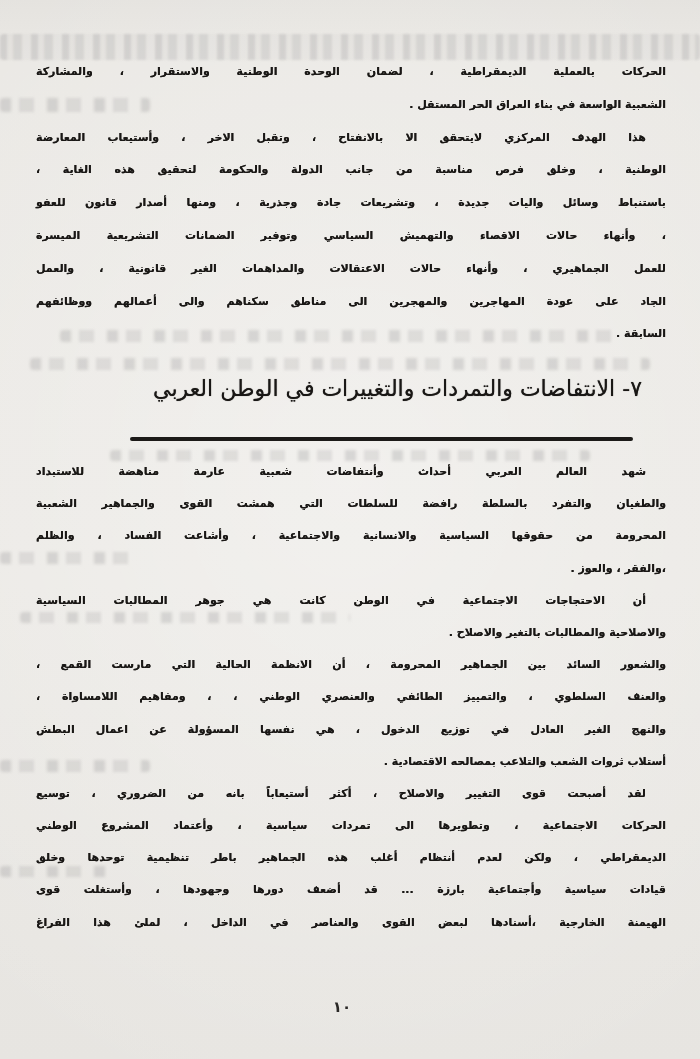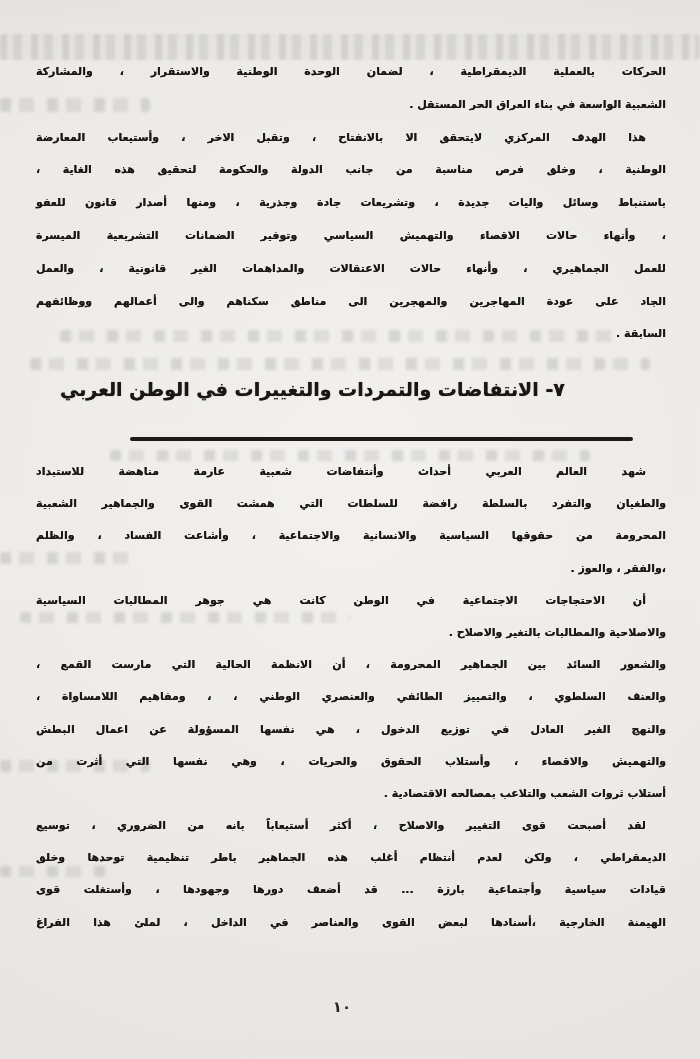--- a/index.html
+++ b/index.html
@@ -41,22 +41,22 @@
     text-align:justify;text-align-last:justify;
     white-space:normal;overflow:visible;
     text-shadow:0 0 .6px rgba(25,22,20,.85);
     letter-spacing:.1px;
   }
   .col2 .ln{height:32.2px;line-height:32.2px;}
   .ln.end{text-align-last:right;}
   .ln.ind{padding-right:20px;}
   .heading{
     position:absolute;top:372px;right:58px;left:60px;
-    font-size:19px;font-weight:700;
-    text-align:left;line-height:34px;
+    font-size:22px;font-weight:400;
+    text-align:right;line-height:34px;
     text-shadow:0 0 .7px rgba(20,18,16,.9);
   }
   .rule{
     position:absolute;top:437px;left:130px;width:503px;height:4px;
     background:#1c1a18;border-radius:2px;
   }
   .pagenum{
     position:absolute;top:998px;left:14px;right:30px;
     text-align:center;font-size:15px;font-weight:700;color:#2a2826;
   }
@@ -97,24 +97,24 @@
     <div class="ln">والطغيان والتفرد بالسلطة رافضة للسلطات التي همشت القوى والجماهير الشعبية</div>
     <div class="ln">المحرومة من حقوقها السياسية والانسانية والاجتماعية ، وأشاعت الفساد ، والظلم</div>
     <div class="ln end">،والفقر ، والعوز .</div>
 
     <div class="ln ind">أن الاحتجاجات الاجتماعية في الوطن كانت هي جوهر المطالبات السياسية</div>
     <div class="ln end">والاصلاحية والمطالبات بالتغير والاصلاح .</div>
 
     <div class="ln">والشعور السائد بين الجماهير المحرومة ، أن الانظمة الحالية التي مارست القمع ،</div>
     <div class="ln">والعنف السلطوي ، والتمييز الطائفي والعنصري الوطني ، ، ومفاهيم اللامساواة ،</div>
     <div class="ln">والنهج الغير العادل في توزيع الدخول ، هي نفسها المسؤولة عن اعمال البطش</div>
-    <div class="ln">والتهميش والاقصاء ، وأستلاب الحقوق والحريات ، وهي نفسها التي أثرت من</div>
     <div class="ln end">أستلاب ثروات الشعب والتلاعب بمصالحه الاقتصادية .</div>
 
     <div class="ln ind">لقد أصبحت قوى التغيير والاصلاح ، أكثر أستيعاباً بانه من الضروري ، توسيع</div>
+    <div class="ln">الحركات الاجتماعية ، وتطويرها الى تمردات سياسية ، وأعتماد المشروع الوطني</div>
     <div class="ln">الديمقراطي ، ولكن لعدم أنتظام أغلب هذه الجماهير باطر تنظيمية توحدها وخلق</div>
     <div class="ln">قيادات سياسية وأجتماعية بارزة ... قد أضعف دورها وجهودها ، وأستغلت قوى</div>
     <div class="ln">الهيمنة الخارجية ،أسنادها لبعض القوى والعناصر في الداخل ، لملئ هذا الفراغ</div>
   </div>
 
   <div class="pagenum">١٠</div>
 
 </div>
 
 </body></html>

